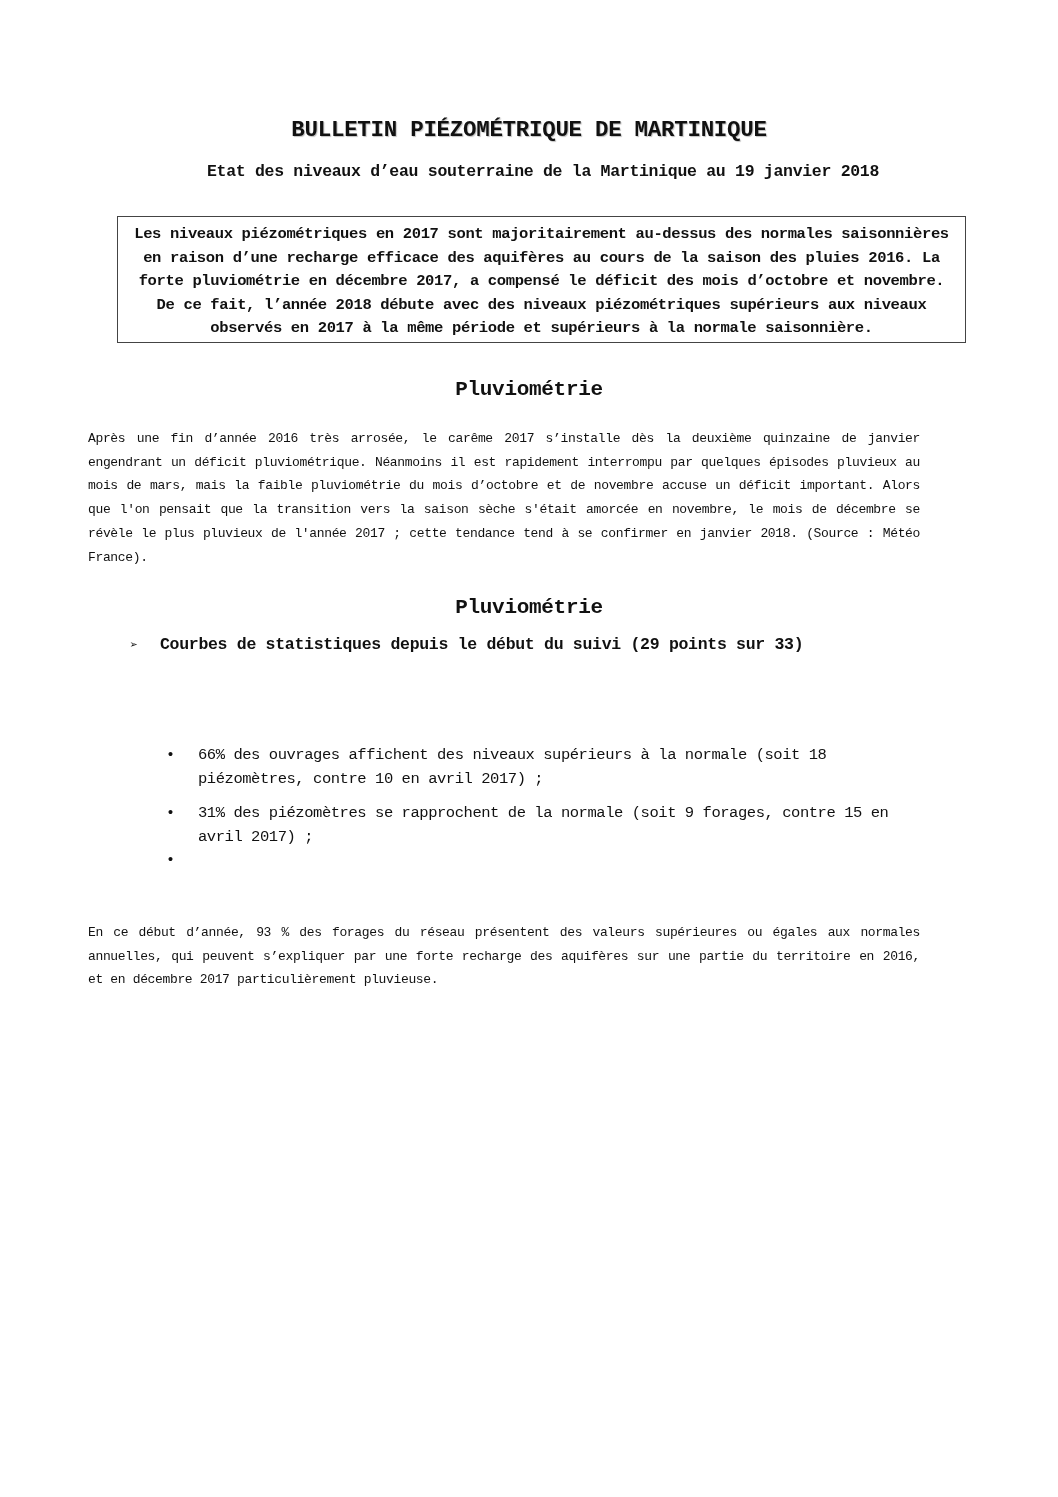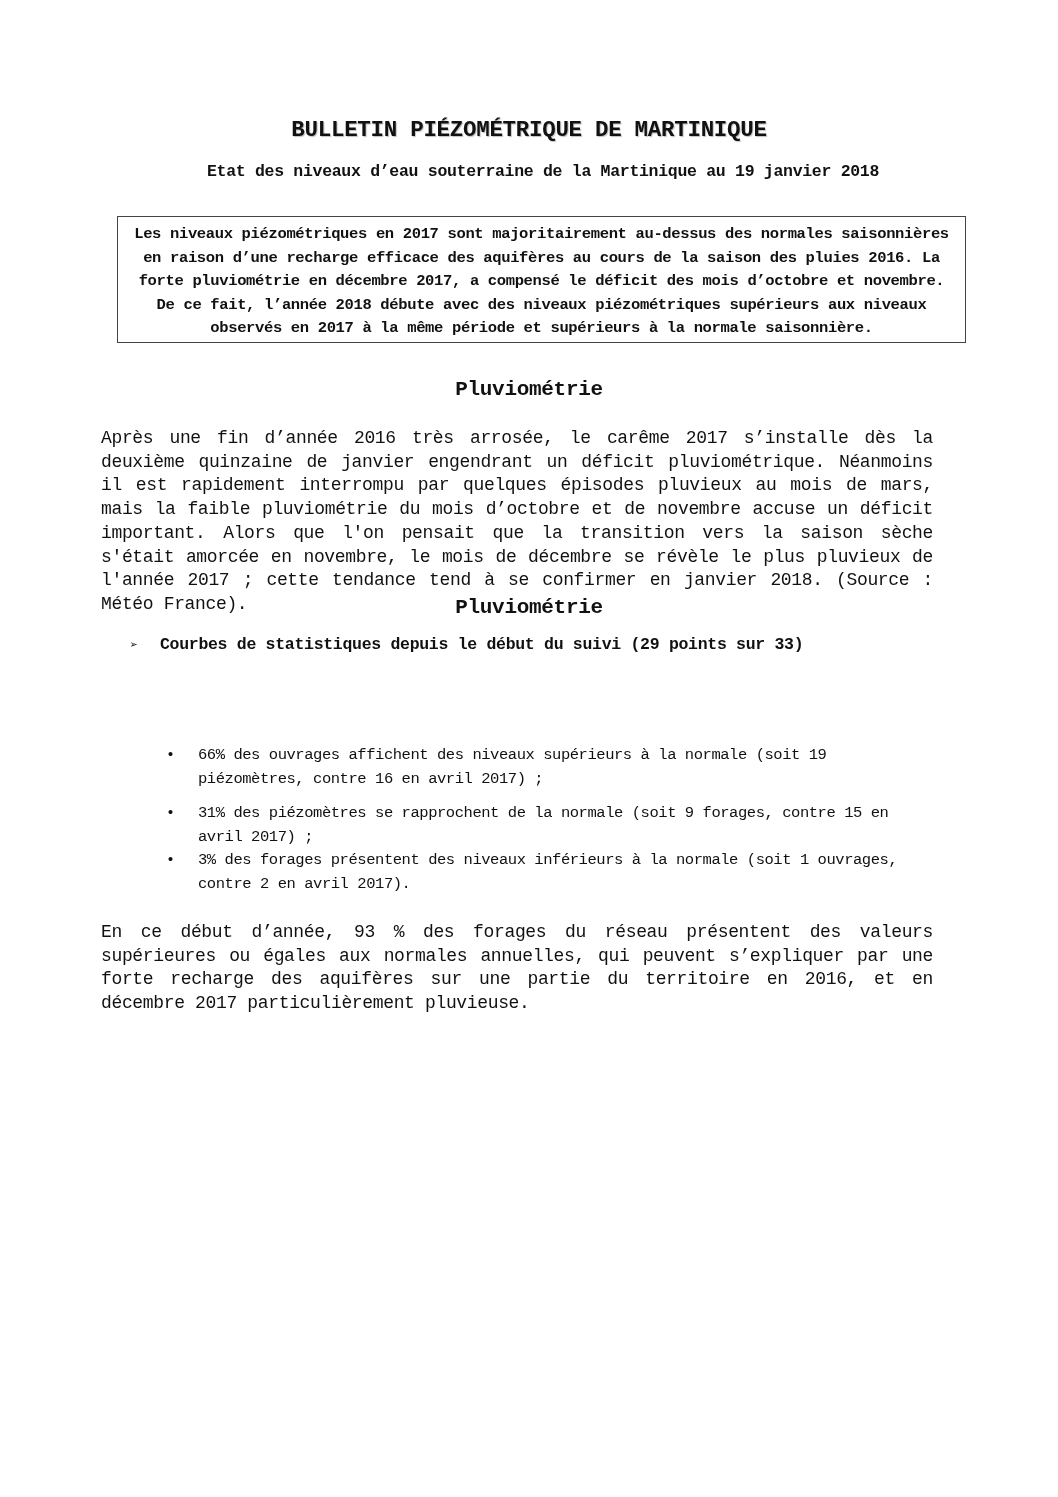--- a/index.html
+++ b/index.html
@@ -21,22 +21,22 @@
       position: absolute; left: 91px; top: 216px; width: 849px; height: 127px;
       border: 1.5px solid #444; box-sizing: border-box;
       padding: 6px 14px 0 14px; text-align: center;
       font-size: 15.5px; font-weight: bold; line-height: 23.5px; letter-spacing: -0.35px; margin-left: 26px;
     }
     .section-heading {
       position: absolute; left: 0; width: 1058px; text-align: center;
       font-size: 21px; font-weight: bold; letter-spacing: -0.3px;
     }
     .para {
-      position: absolute; left: 101px; width: 832px;
-      font-size: 18px; line-height: 23.7px; text-align: justify; letter-spacing: -0.35px;
+      position: absolute; left: 88px; width: 832px;
+      font-size: 13px; line-height: 23.7px; text-align: justify; letter-spacing: -0.35px;
     }
     .subheading {
       position: absolute; left: 130px; top: 635px; font-size: 16.5px; font-weight: bold;
       letter-spacing: -0.3px; display: flex; align-items: center;
     }
     .arrow { width: 30px; font-size: 13px; display: inline-block; }
     .bullet-item {
       position: absolute; left: 166px; width: 768px; display: flex;
       font-size: 15.5px; line-height: 23.7px; letter-spacing: -0.45px;
     }
@@ -57,25 +57,24 @@
   <div class="section-heading" style="top:596px;">Pluviométrie</div>
 
   <div class="subheading">
     <span class="arrow">➢</span>
     <span>Courbes de statistiques depuis le début du suivi (29 points sur 33)</span>
   </div>
 
 
   <div class="bullet-item" style="top:744px;">
     <span class="bullet-dot">•</span>
-    <span>66% des ouvrages affichent des niveaux supérieurs à la normale (soit 19 piézomètres, contre 16 en avril 2017) ;</span>
+    <span>66% des ouvrages affichent des niveaux supérieurs à la normale (soit 18 piézomètres, contre 10 en avril 2017) ;</span>
   </div>
   <div class="bullet-item" style="top:802px;">
     <span class="bullet-dot">•</span>
     <span>31% des piézomètres se rapprochent de la normale (soit 9 forages, contre 15 en avril 2017) ;</span>
   </div>
   <div class="bullet-item" style="top:849px;">
     <span class="bullet-dot">•</span>
-    <span>3% des forages présentent des niveaux inférieurs à la normale (soit 1 ouvrages, contre 2 en avril 2017).</span>
   </div>
 
   <div class="para" style="top:921px;">En ce début d’année, 93 % des forages du réseau présentent des valeurs supérieures ou égales aux normales annuelles, qui peuvent s’expliquer par une forte recharge des aquifères sur une partie du territoire en 2016, et en décembre 2017 particulièrement pluvieuse.</div>
 </div>
 
 </body></html>

